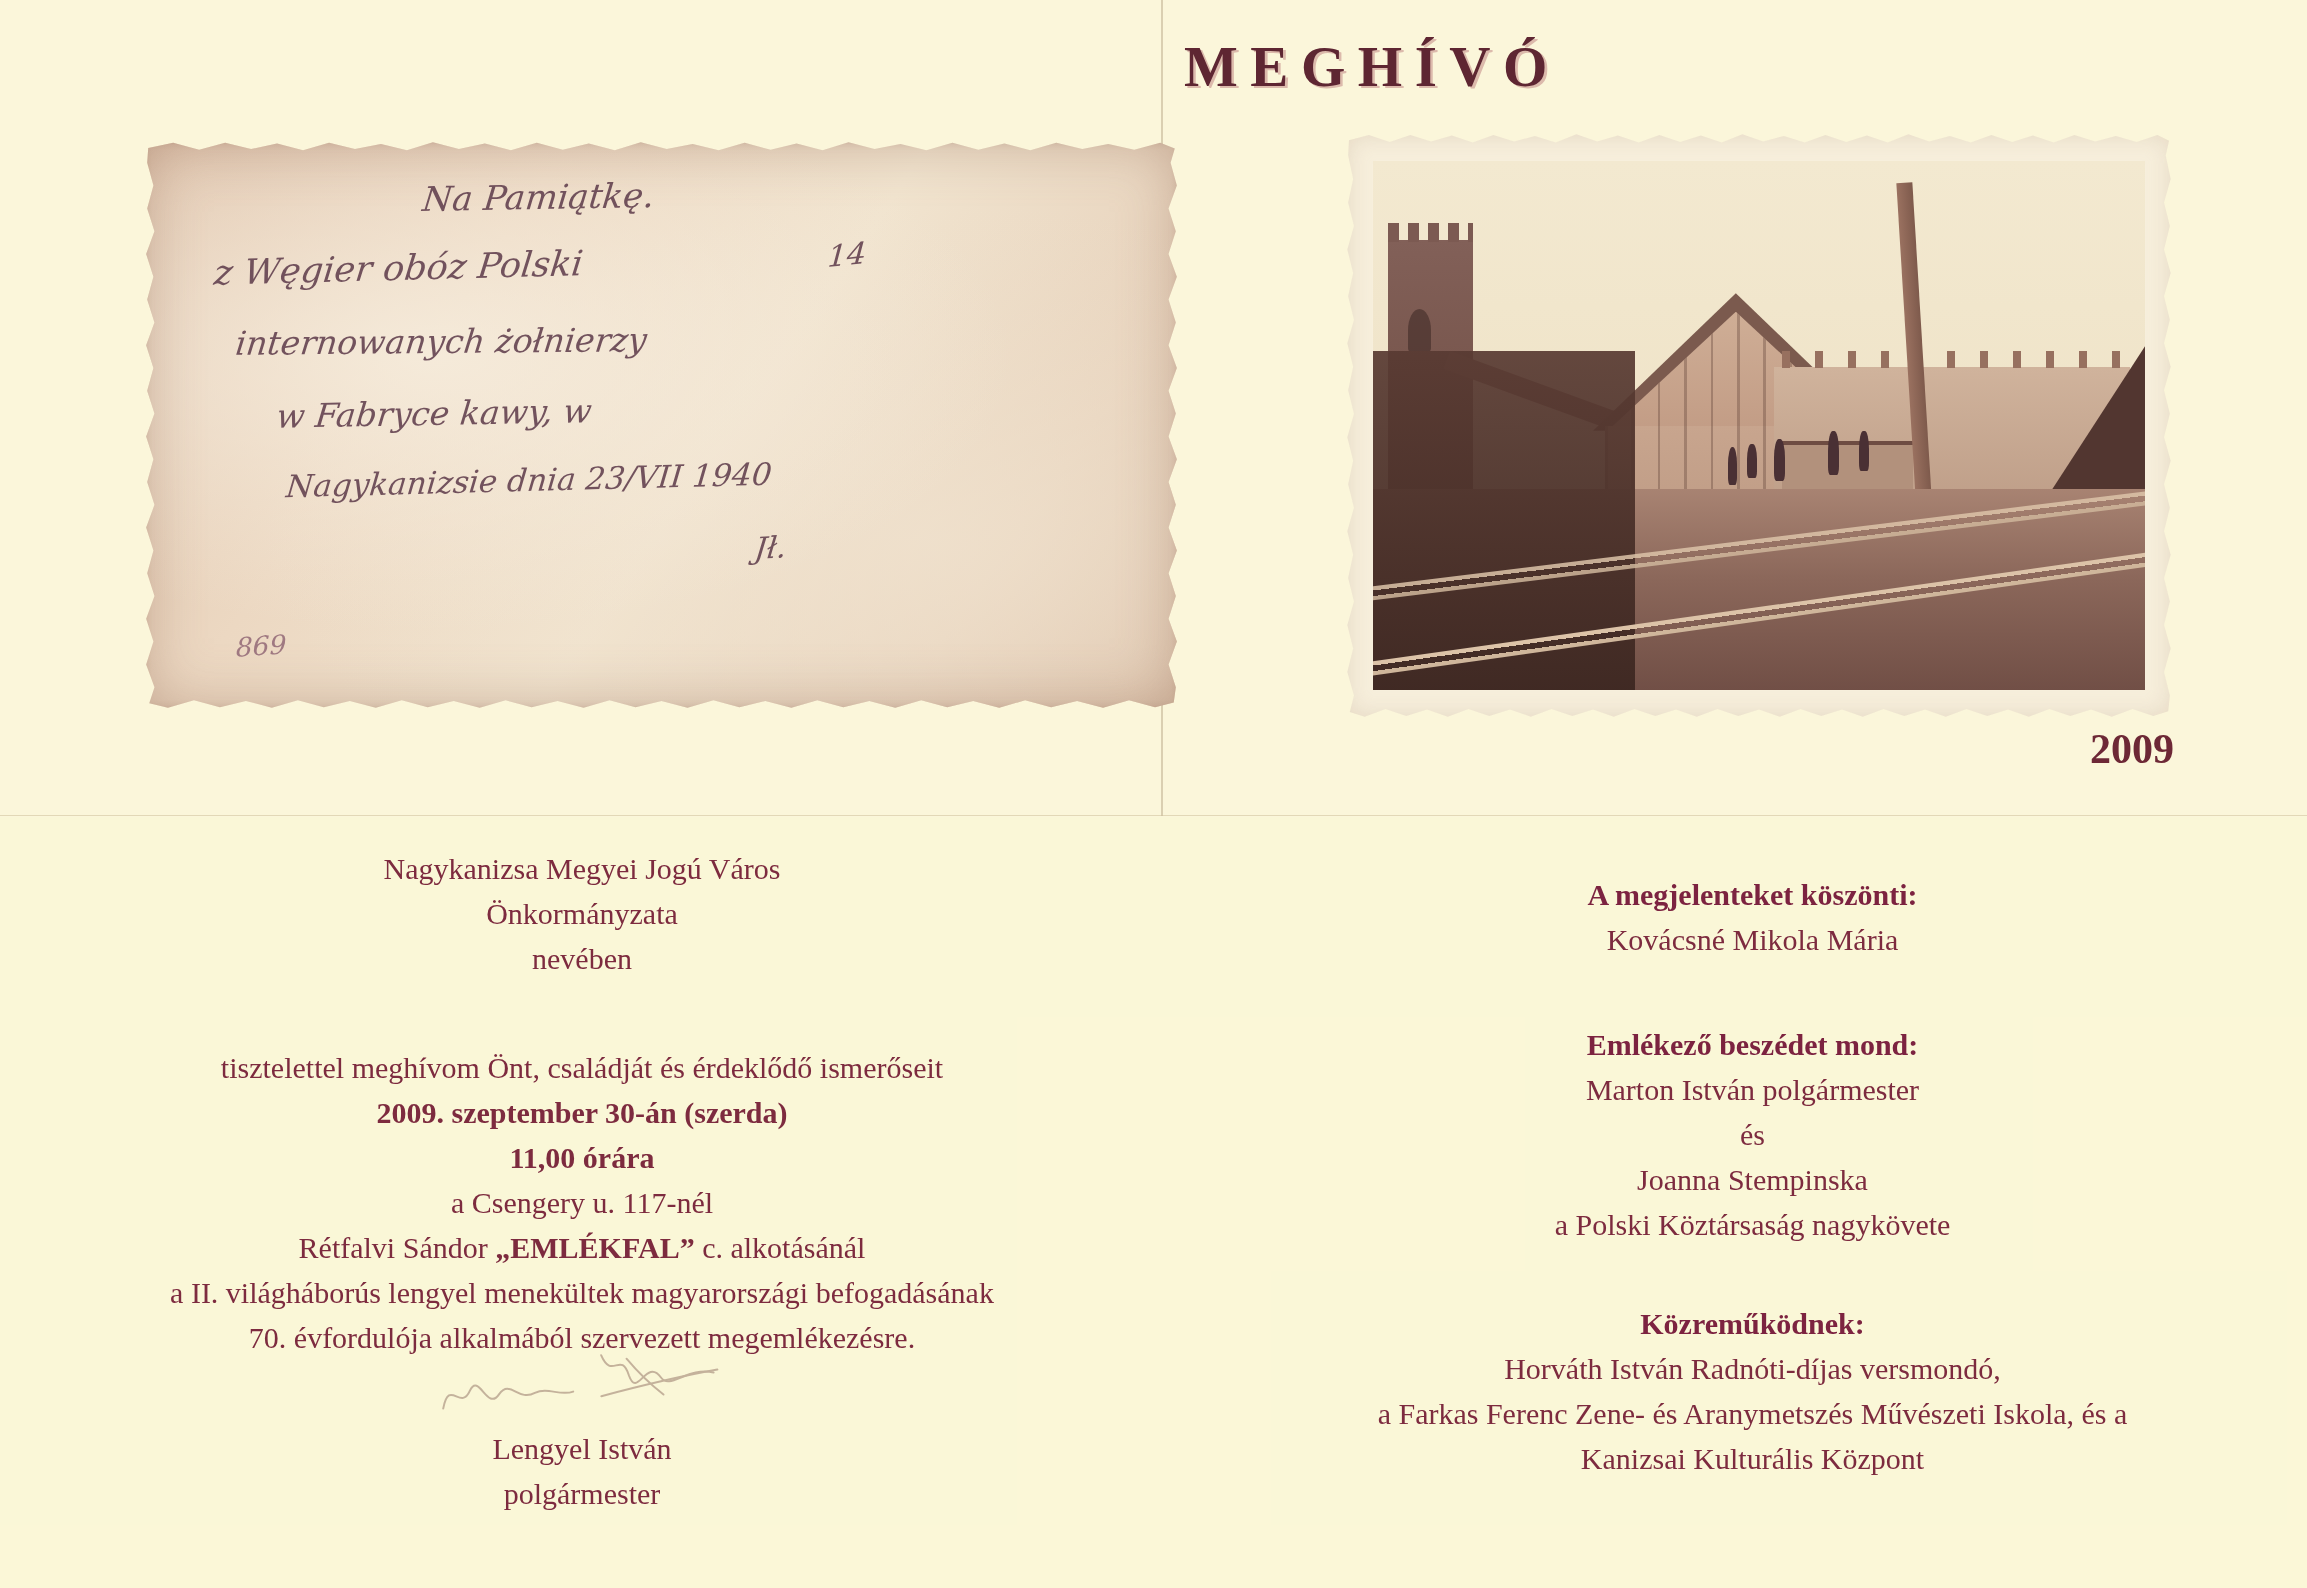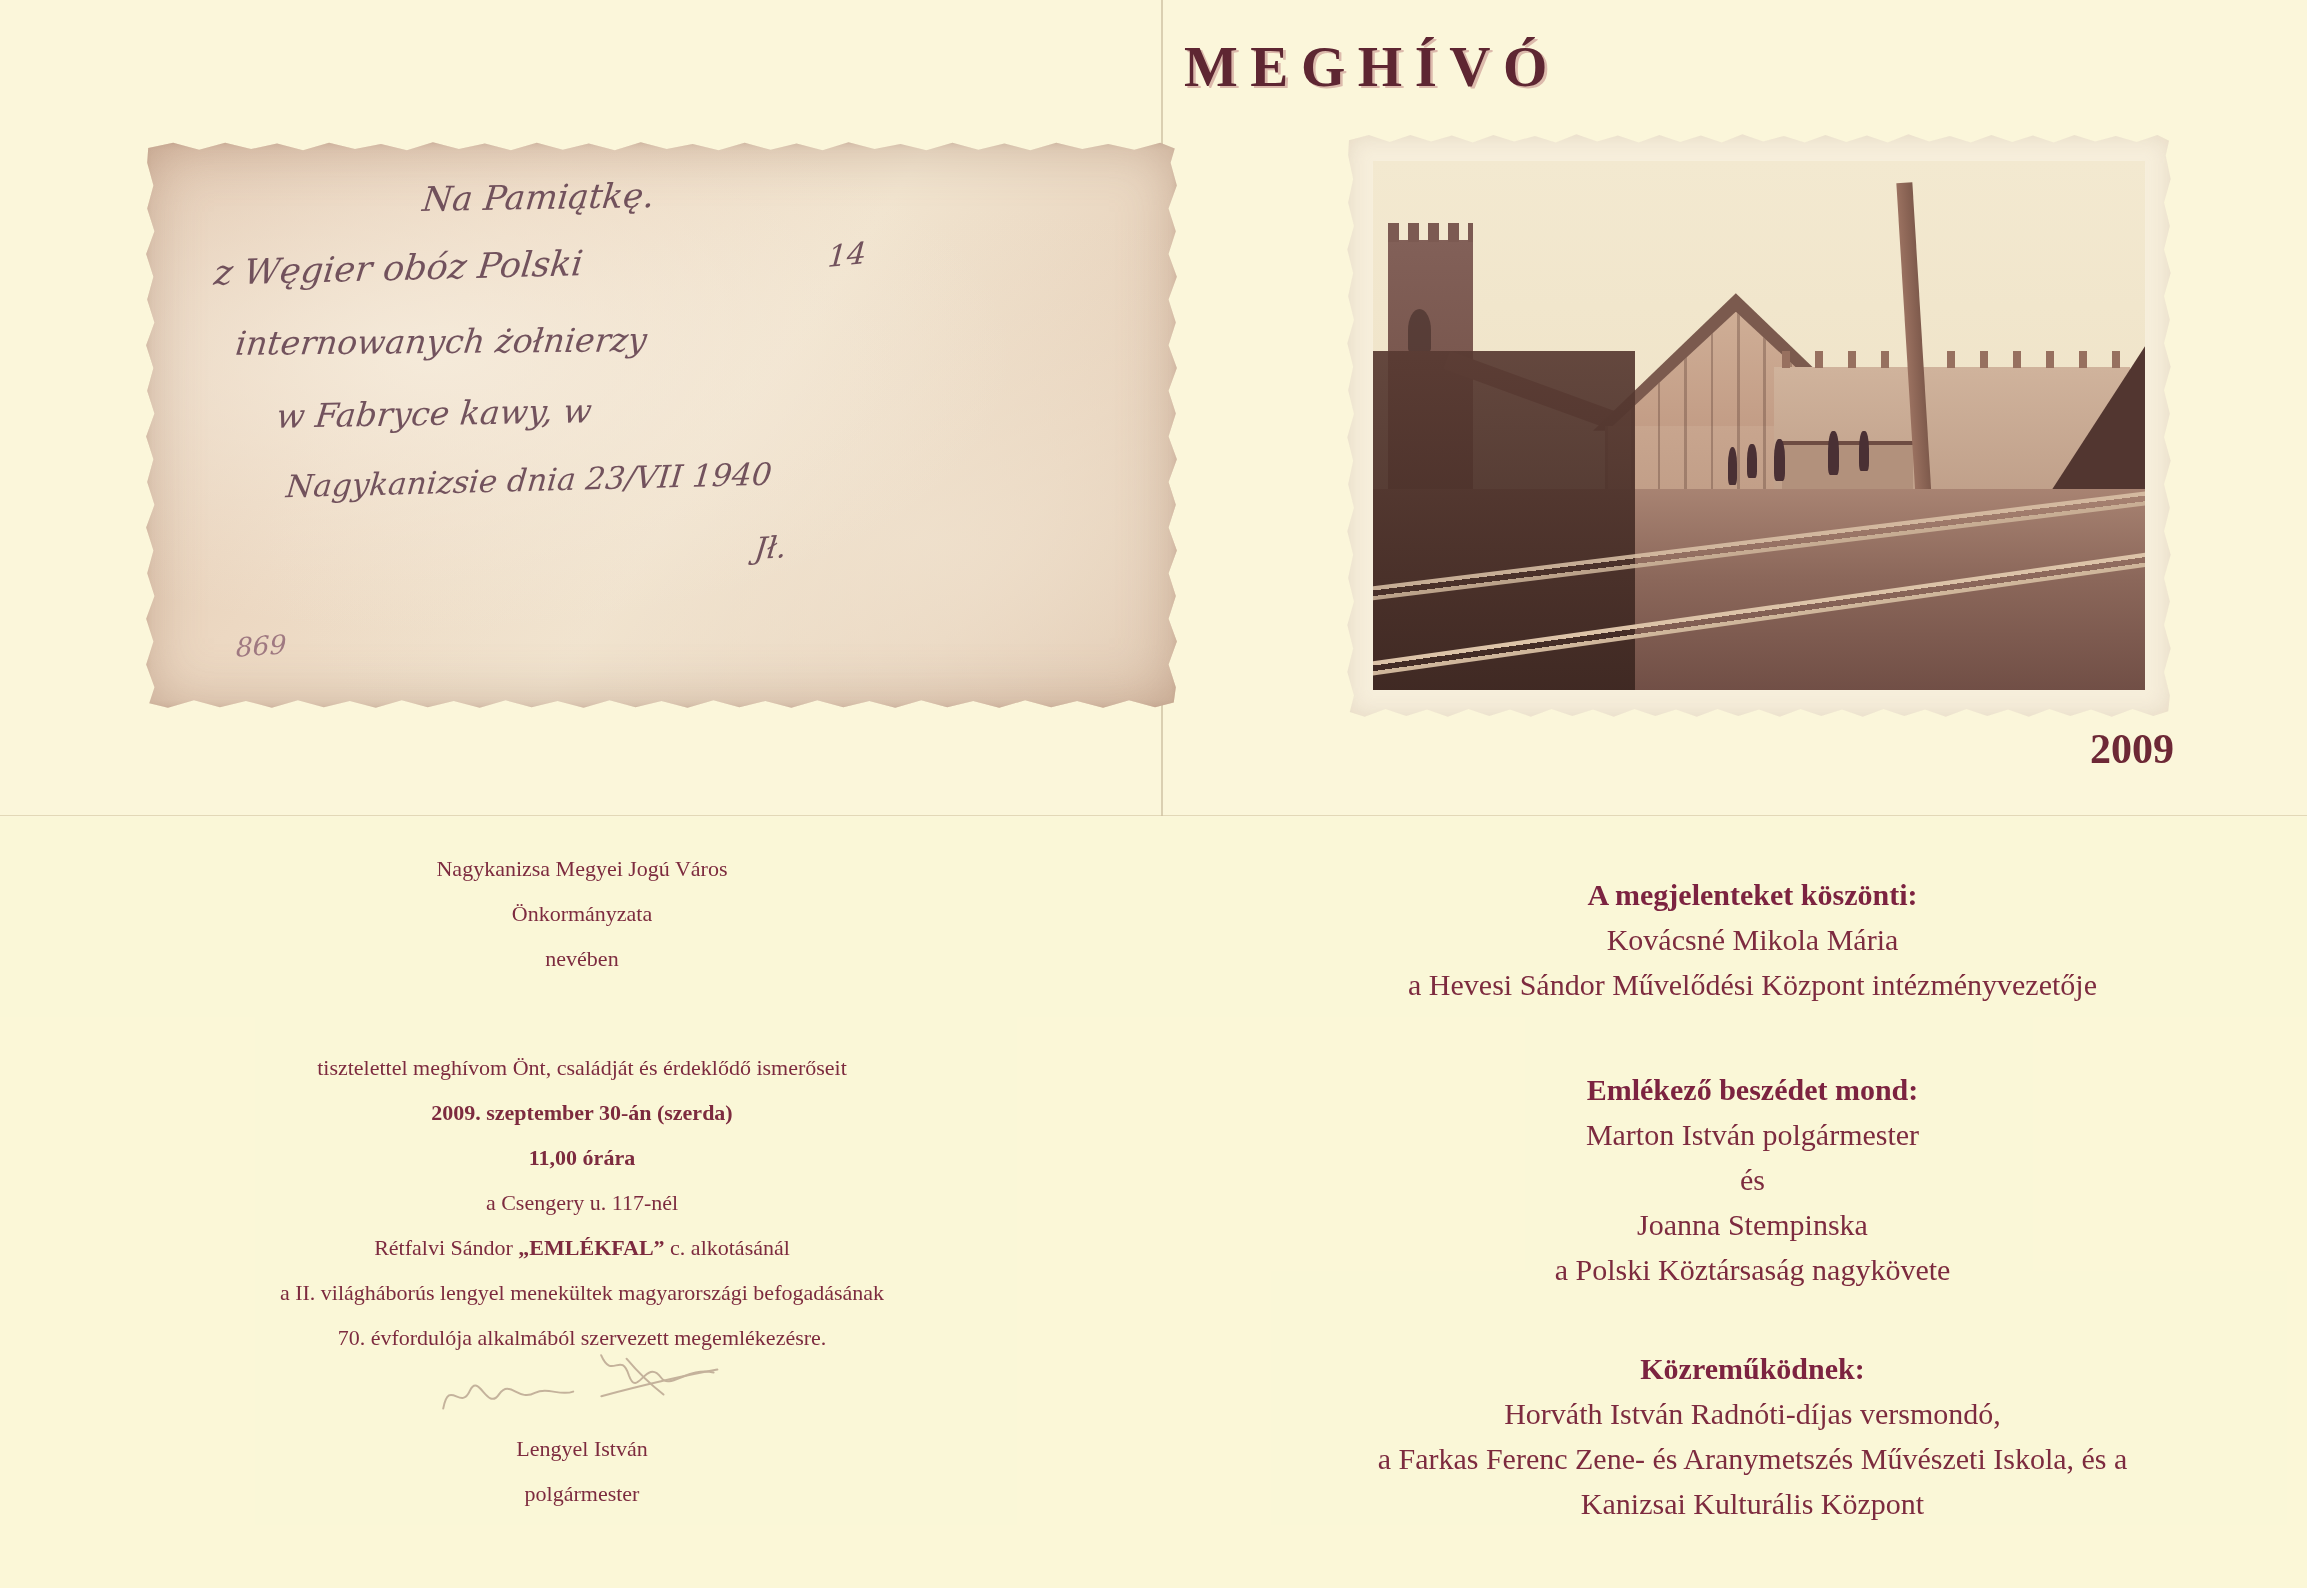--- a/index.html
+++ b/index.html
@@ -85,21 +85,21 @@
     position:absolute;left:1184px;top:34px;width:1124px;
     font-size:57px;font-weight:bold;letter-spacing:0.22em;color:#5e2632;
     text-shadow:2.6px 2px 0 rgba(190,126,126,0.5);
   }
   .year-caption{
     position:absolute;left:1344px;top:725px;width:830px;text-align:right;
     font-size:42px;font-weight:bold;color:#6d2836;
   }
 
   
-  .invite-panel{position:absolute;left:40px;top:846px;width:1084px;text-align:center;font-size:22px;line-height:45px;}
+  .invite-panel{position:absolute;left:40px;top:846px;width:1084px;text-align:center;font-size:30px;line-height:45px;}
   .invite-panel .gap{margin-top:64px;}
   b.hl{font-weight:bold;}
   .sig-wrap{height:66px;position:relative;}
   .sig-wrap svg{position:absolute;left:50%;top:-18.5px;transform:translateX(-50%) rotate(-4deg);}
 
   
   .program-panel{position:absolute;left:1197px;top:860px;width:1111px;text-align:center;font-size:30px;line-height:45px;}
   .program-panel .sec{margin-top:12px;}
   .program-panel .sec + .sec{margin-top:0;}
   .sec2{margin-top:60px !important;}
@@ -180,21 +180,20 @@
       </svg>
     </div>
     <div>Lengyel István</div>
     <div>polgármester</div>
   </div>
 
   <div class="program-panel">
     <div class="sec">
       <div class="head">A megjelenteket köszönti:</div>
       <div>Kovácsné Mikola Mária</div>
-      <div>a Hevesi Sándor Művelődési Központ intézményvezetője</div>
     </div>
     <div class="sec sec2">
       <div class="head">Emlékező beszédet mond:</div>
       <div>Marton István polgármester</div>
       <div>és</div>
       <div>Joanna Stempinska</div>
       <div>a Polski Köztársaság nagykövete</div>
     </div>
     <div class="sec sec3">
       <div class="head">Közreműködnek:</div>

